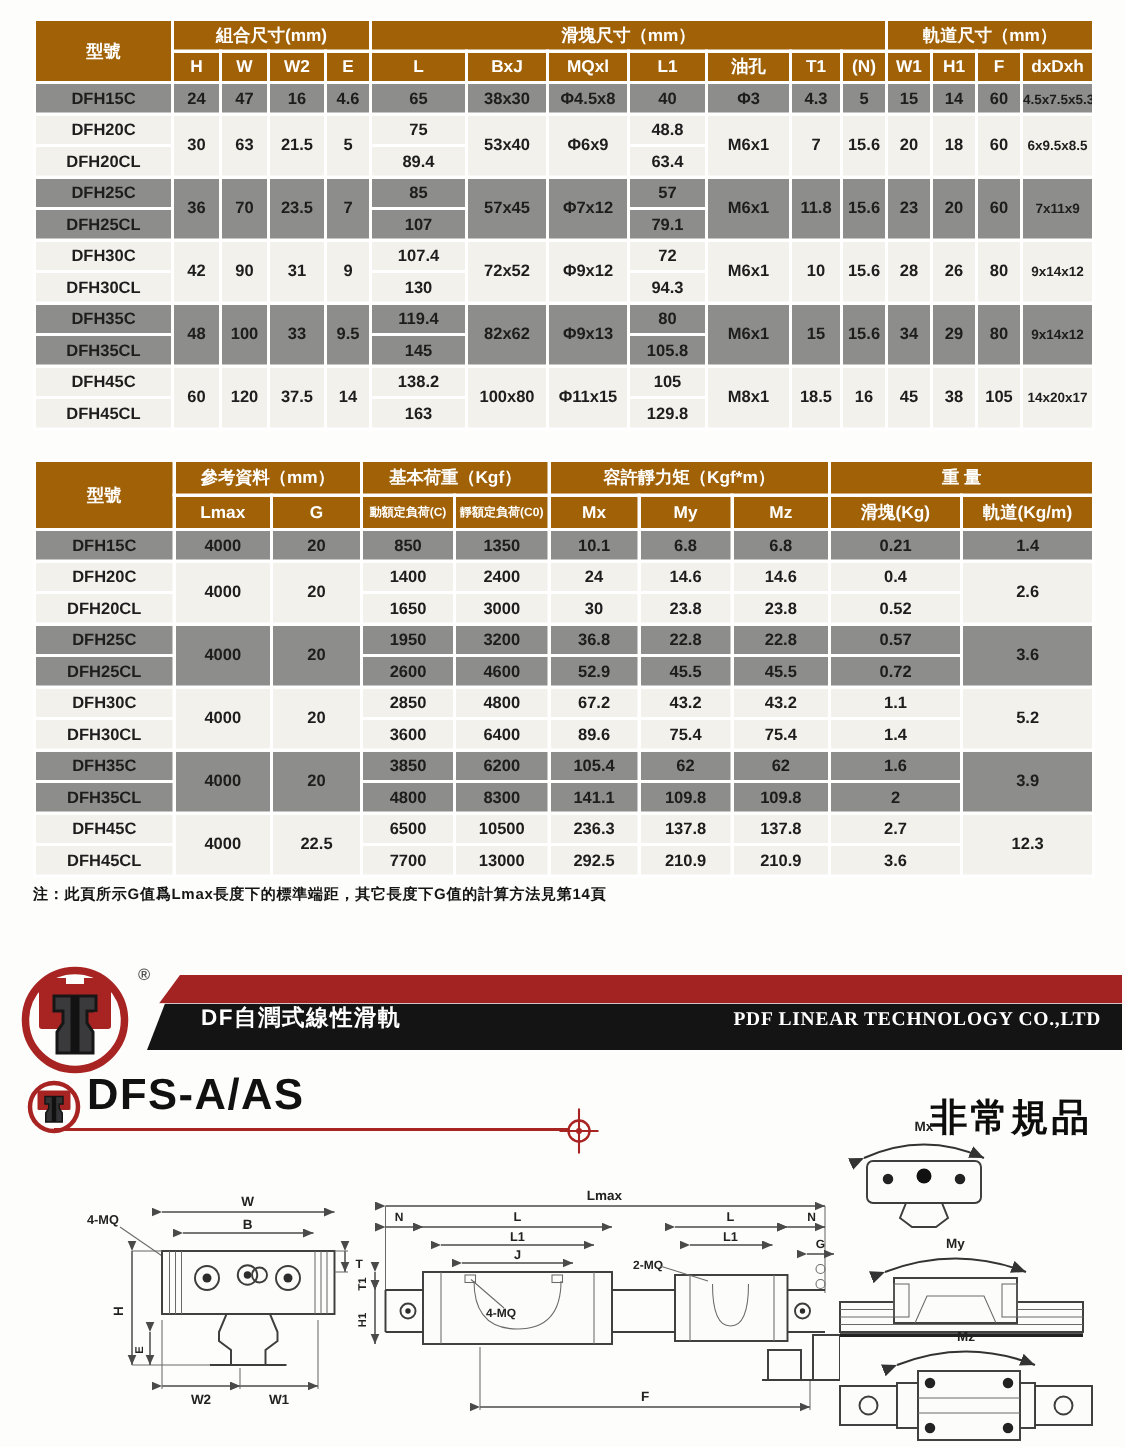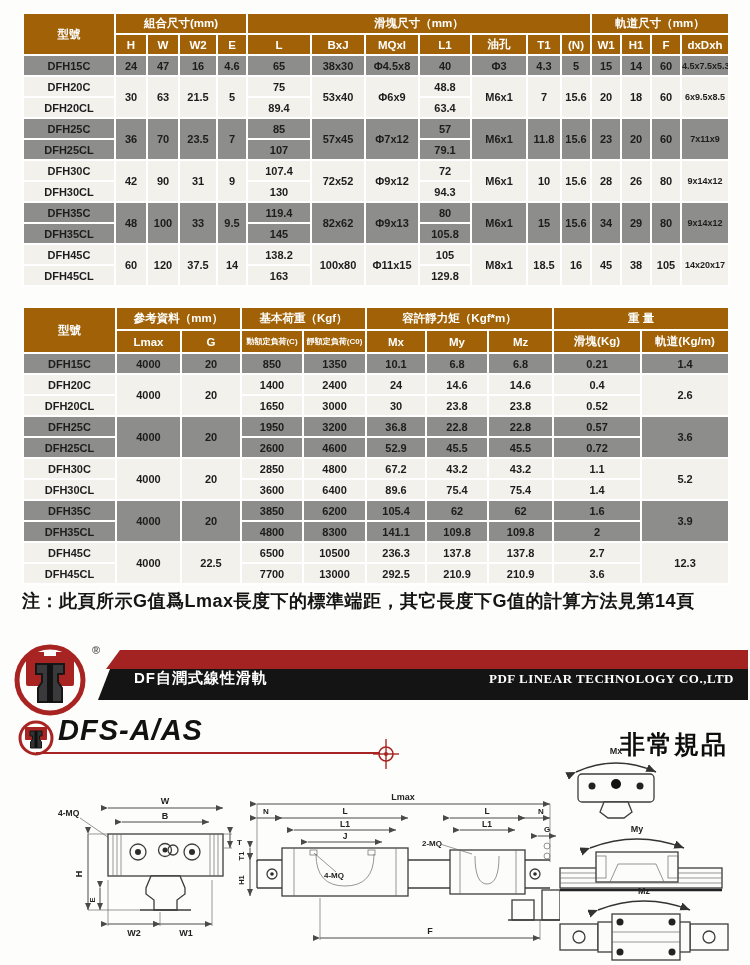--- a/index.html
+++ b/index.html
@@ -13,36 +13,36 @@
   table.spec td.hd{background:#a16207;color:#ffffff;font-size:11.5px;text-align:center;}
   table.spec td.sm{font-size:8px;}
   tr.band-g td{background:#8d8d8b;}
   tr.band-w td{background:#f2f1ec;}
   #t1{left:22px;top:12px;width:706px;}
   #t1 tr{height:21px;}
   #t2{left:22px;top:306px;width:706px;}
   #t2 tr{height:21px;}
   #t2 tr.h1,#t2 tr.h2{height:23px;}
 
-  .note{position:absolute;left:22px;top:589px;font-size:18px;font-weight:700;color:#151515;letter-spacing:.5px;text-align:center;}
+  .note{position:absolute;left:22px;top:589px;font-size:10px;font-weight:700;color:#151515;letter-spacing:.5px;text-align:center;}
 
   
   .logo-big{position:absolute;left:14px;top:644px;width:72px;height:72px;}
   .reg-big{position:absolute;left:92px;top:644px;font-size:11px;color:#555;font-weight:700;}
   .strip-red{position:absolute;left:106px;top:650px;width:642px;height:19px;background:#a32222;
     clip-path:polygon(14px 0,100% 0,100% 100%,0 100%);}
   .strip-black{position:absolute;left:98px;top:669px;width:650px;height:31px;background:#141414;
     clip-path:polygon(12px 0,100% 0,100% 100%,0 100%);
     display:flex;align-items:center;justify-content:space-between;box-sizing:border-box;padding:0 14px 12px 36px;}
   .strip-black .cn{color:#fff;font-size:15px;font-weight:700;letter-spacing:1px;}
   .strip-black .en{color:#fff;font-size:13px;font-weight:700;font-family:"Liberation Serif","DejaVu Serif",serif;letter-spacing:.5px;}
 
   
   .logo-small{position:absolute;left:18px;top:720px;width:36px;height:36px;}
-  .dfs-title{position:absolute;left:58px;top:714px;font-size:29px;font-weight:800;color:#111;letter-spacing:1px;font-style:italic;}
+  .dfs-title{position:absolute;left:58px;top:714px;font-size:29px;font-weight:800;color:#111;letter-spacing:1px;}
   .dfs-line{position:absolute;left:36px;top:752px;width:344px;height:2px;background:#a82423;}
   .crosshair{position:absolute;left:372px;top:738px;}
   .special{position:absolute;right:22px;top:728px;font-size:25px;font-weight:800;color:#0d0d0d;letter-spacing:2px;}
 
   
   .dwg-main{position:absolute;left:20px;top:788px;}
   .dwg-moments{position:absolute;left:552px;top:744px;}
   svg text{font-family:"Liberation Sans","DejaVu Sans",sans-serif;fill:#222;}
   .dim{stroke:#4a4a4a;stroke-width:1;fill:none;}
   .thin{stroke:#6a6a6a;stroke-width:.7;fill:none;}

